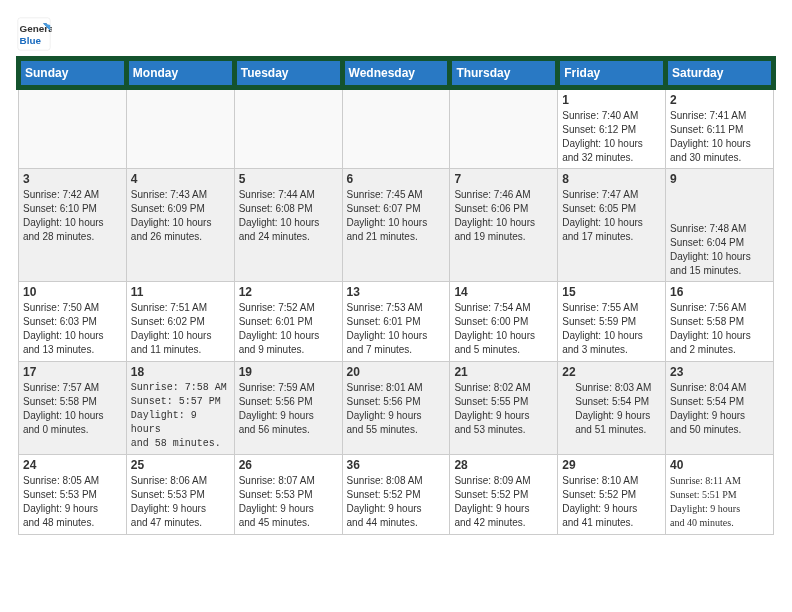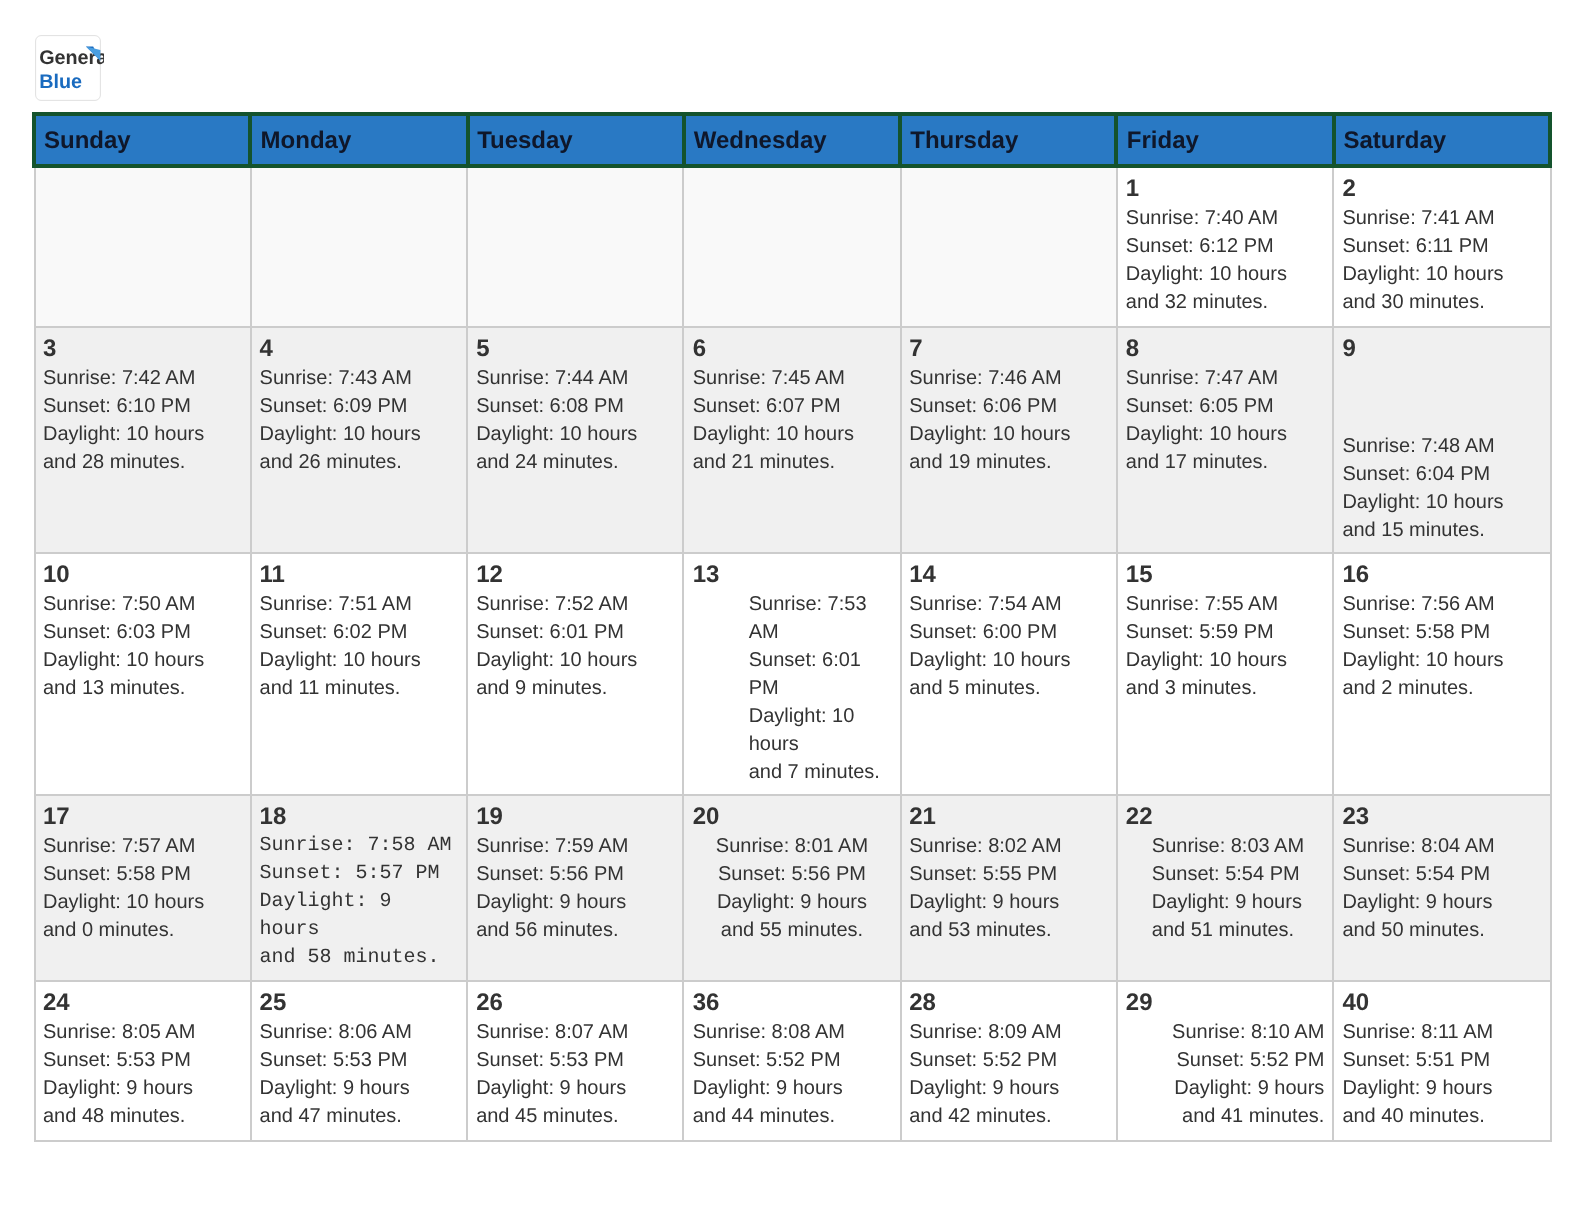--- a/index.html
+++ b/index.html
@@ -38,25 +38,25 @@
       color: #555;
       margin-top: 2px;
     }
     .calendar {
       width: 100%;
       border-collapse: collapse;
       font-size: 10.5px;
     }
     .calendar th {
       background-color: #2979c4;
-      color: #0f172a;
+      color: #ffffff;
       padding: 5px 4px;
       text-align: left;
       font-size: 12px;
-      border: 2px solid #14532d;
+      border: 5px solid #14532d;
     }
     .calendar td {
       border: 1px solid #ccc;
       vertical-align: top;
       padding: 3px 4px;
       width: calc(100% / 7);
       min-height: 70px;
       height: 80px;
       background: #fff;
     }
@@ -204,21 +204,21 @@
         </td>
         <td>
           <span class="day-number">12</span>
           <div class="day-info" style="white-space: pre-line;">Sunrise: 7:52 AM
 Sunset: 6:01 PM
 Daylight: 10 hours
 and 9 minutes.</div>
         </td>
         <td>
           <span class="day-number">13</span>
-          <div class="day-info" style="white-space: pre-line; margin-left: 28px;">Sunrise: 7:53 AM
+          <div class="day-info" style="white-space: pre-line;">Sunrise: 7:53 AM
 Sunset: 6:01 PM
 Daylight: 10 hours
 and 7 minutes.</div>
         </td>
         <td>
           <span class="day-number">14</span>
           <div class="day-info" style="white-space: pre-line;">Sunrise: 7:54 AM
 Sunset: 6:00 PM
 Daylight: 10 hours
 and 5 minutes.</div>
@@ -255,21 +255,21 @@
         </td>
         <td>
           <span class="day-number">19</span>
           <div class="day-info" style="white-space: pre-line;">Sunrise: 7:59 AM
 Sunset: 5:56 PM
 Daylight: 9 hours
 and 56 minutes.</div>
         </td>
         <td>
           <span class="day-number">20</span>
-          <div class="day-info" style="white-space: pre-line; text-align: center;">Sunrise: 8:01 AM
+          <div class="day-info" style="white-space: pre-line;">Sunrise: 8:01 AM
 Sunset: 5:56 PM
 Daylight: 9 hours
 and 55 minutes.</div>
         </td>
         <td>
           <span class="day-number">21</span>
           <div class="day-info" style="white-space: pre-line;">Sunrise: 8:02 AM
 Sunset: 5:55 PM
 Daylight: 9 hours
 and 53 minutes.</div>
@@ -320,27 +320,27 @@
         </td>
         <td>
           <span class="day-number">28</span>
           <div class="day-info" style="white-space: pre-line;">Sunrise: 8:09 AM
 Sunset: 5:52 PM
 Daylight: 9 hours
 and 42 minutes.</div>
         </td>
         <td>
           <span class="day-number">29</span>
-          <div class="day-info" style="white-space: pre-line; text-align: right;">Sunrise: 8:10 AM
+          <div class="day-info" style="white-space: pre-line;">Sunrise: 8:10 AM
 Sunset: 5:52 PM
 Daylight: 9 hours
 and 41 minutes.</div>
         </td>
         <td>
           <span class="day-number">40</span>
-          <div class="day-info" style="white-space: pre-line;">Sunrise: 8:11 AM
+          <div class="day-info" style="white-space: pre-line; font-family: Liberation Serif, serif;">Sunrise: 8:11 AM
 Sunset: 5:51 PM
 Daylight: 9 hours
 and 40 minutes.</div>
         </td>
       </tr>
     </tbody>
 </table>
 
 </body></html>

